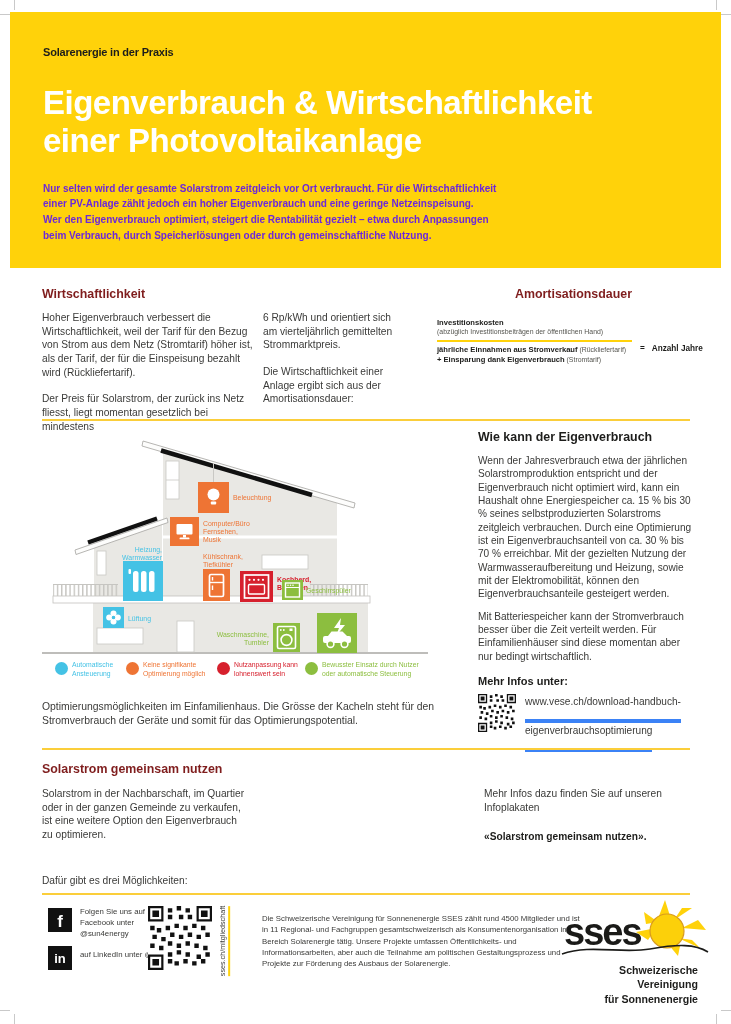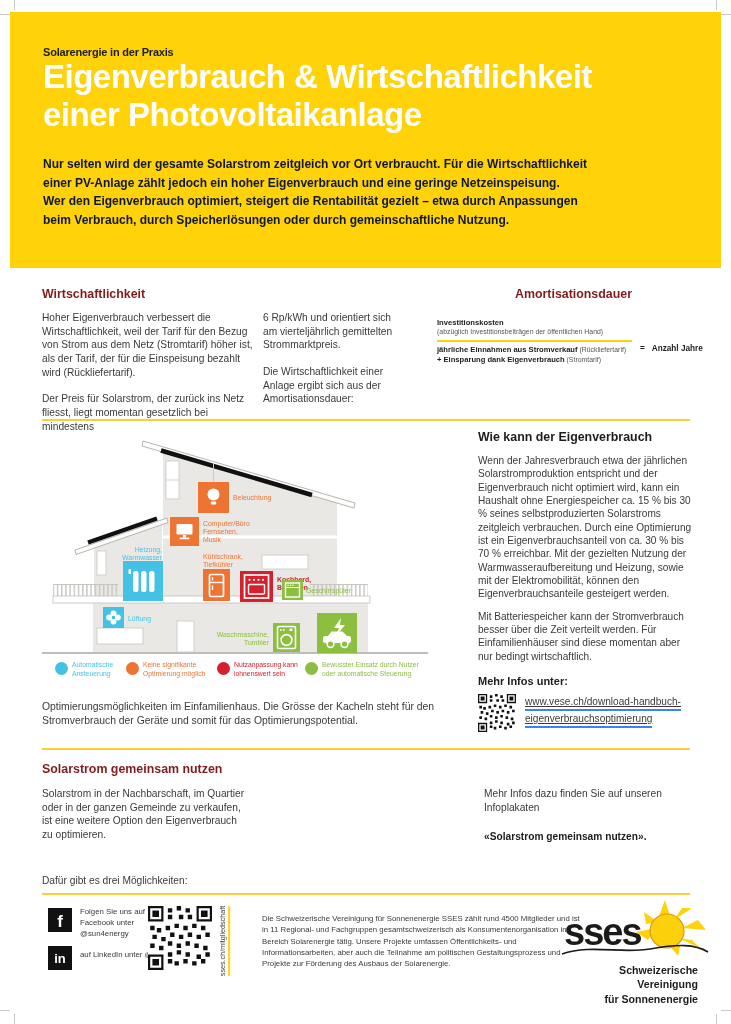--- a/index.html
+++ b/index.html
@@ -8,22 +8,22 @@
   #poster{position:relative;width:731px;height:1024px;background:#fff;}
   .abs{position:absolute;}
   .ink{color:#1d1d1b;}
   .b{font-weight:bold;}
   h1,h2,h3,p{margin:0;padding:0;}
 
   
   .hero{left:10px;top:12px;width:711px;height:256px;background:#ffd20a;
         box-sizing:border-box;padding:34px 30px 0 33px;}
   .kicker{font-size:11px;font-weight:bold;color:#1d1d1b;letter-spacing:-0.2px;}
-  .hero-title{margin-top:0;font-size:33px;line-height:1.15;font-weight:bold;color:#fff;letter-spacing:-0.5px;}
-  .hero-intro{margin-top:21px;font-size:12px;line-height:1.56;font-weight:bold;color:#0f172a;}
+  .hero-title{margin-top:26px;font-size:33px;line-height:1.15;font-weight:bold;color:#fff;letter-spacing:-0.5px;}
+  .hero-intro{margin-top:21px;font-size:10px;line-height:1.56;font-weight:bold;color:#6d28d9;}
 
   .rule{left:42px;width:648px;height:2px;background:#fbce3a;}
   .h2{font-size:12.4px;font-weight:bold;color:#7f1d1d;}
   .body-txt{font-size:10.2px;line-height:1.34;color:#3a3a38;}
 
   
   .frac{left:437px;top:318px;width:195px;font-size:7.4px;line-height:1.3;text-align:left;}
   .frac .nb{font-weight:bold;color:#1d1d1b;font-size:7.6px;}
   .frac .nn{font-size:6.9px;color:#55554f;}
   .frac-line{height:2.5px;background:#ffd20a;margin:3px 0 3px 0;}
@@ -35,21 +35,21 @@
   .lg-txt{font-size:6.8px;line-height:1.3;}
   .c-cyan{color:#44c2e5;} .c-orange{color:#ee7434;} .c-red{color:#d6202d;} .c-green{color:#8cbe3f;}
 
   
   .col-right{left:478px;top:429px;width:219px;}
   .col-right h3{font-size:12.4px;line-height:1.3;color:#1d1d1b;}
   .col-right p{margin-top:9px;font-size:10.1px;line-height:1.32;}
   .more{margin-top:12px;font-size:11px;font-weight:bold;color:#1d1d1b;}
   .link-row{display:flex;gap:9px;margin-top:7px;}
   .link-txt{font-size:10.1px;line-height:1.5;color:#3a3a38;}
-  .link-txt span{display:inline-block;border-bottom:2px solid #3b82f6;padding-bottom:0;text-decoration:underline;}
+  .link-txt span{display:inline-block;border-bottom:4px solid #3b82f6;padding-bottom:10px;}
 
   
   .bullet-row{display:flex;gap:7px;margin-bottom:17px;}
   .bullet-dot{width:6px;height:6px;border-radius:50%;background:#ffd20a;margin-top:4px;flex:0 0 auto;}
 
   
   .soc-ic{width:24px;height:24px;background:#111;color:#fff;display:flex;align-items:flex-end;justify-content:center;
           font-weight:bold;}
   .soc-txt{font-size:7.8px;line-height:1.4;color:#3a3a38;}
   .about{font-size:7.8px;line-height:1.45;color:#3a3a38;}

